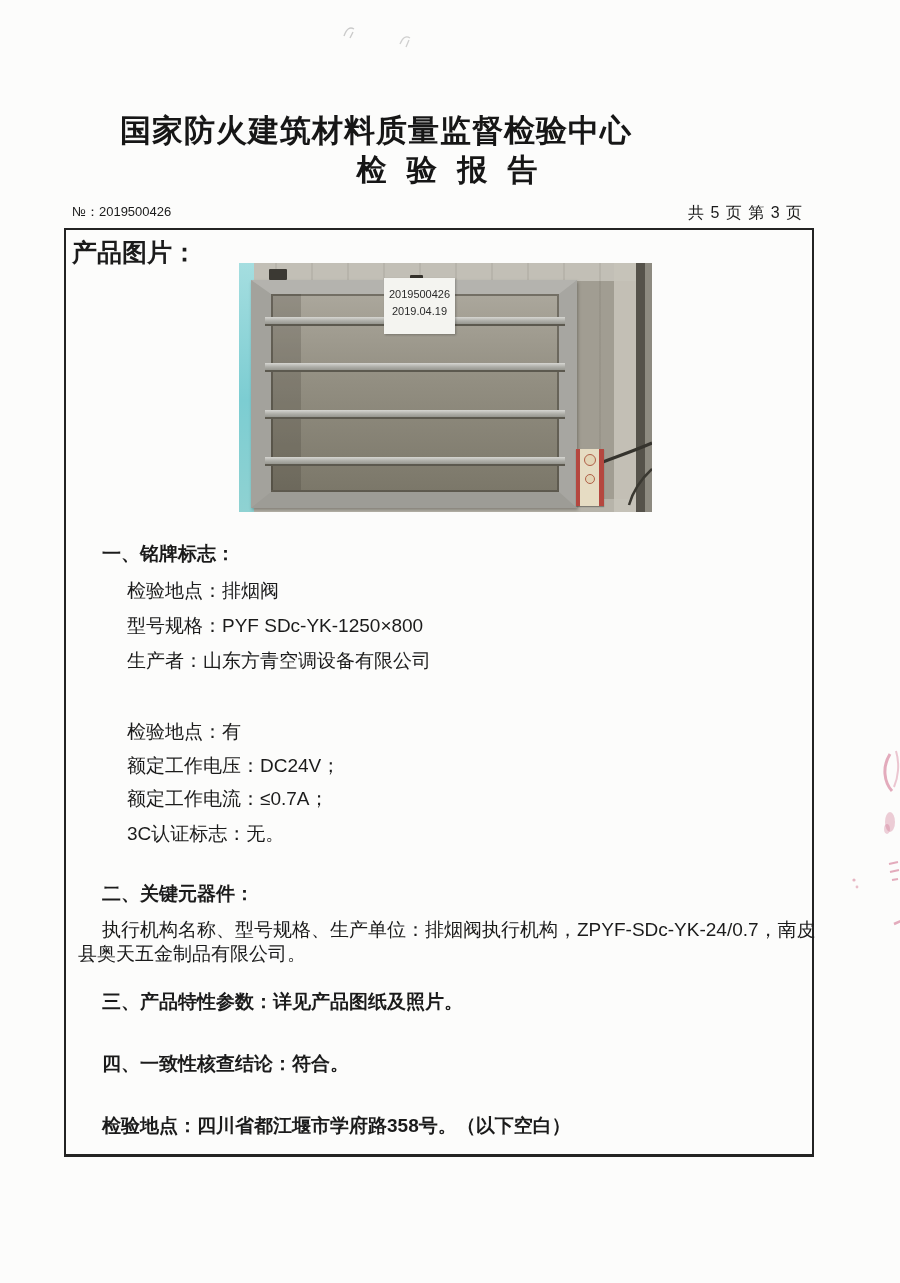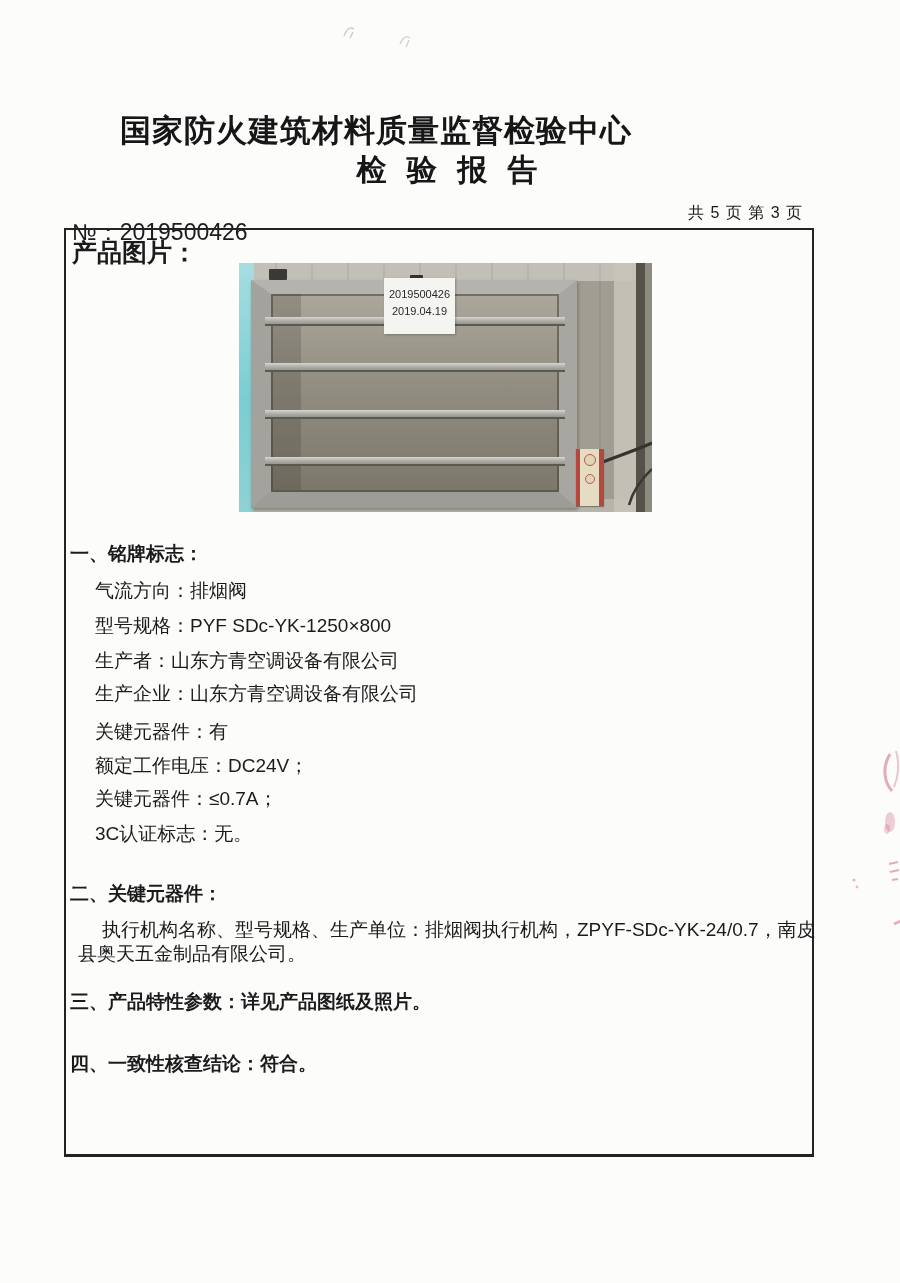--- a/index.html
+++ b/index.html
@@ -15,28 +15,28 @@
   .org-title{
     position:absolute;top:110px;left:0;width:752px;
     text-align:center;font-size:31px;font-weight:bold;letter-spacing:1px;
     margin:0;color:#161616;
   }
   .doc-title{
     position:absolute;top:150px;left:0;width:900px;
     text-align:center;font-size:30px;font-weight:bold;letter-spacing:6px;
     margin:0;color:#161616;white-space:pre;
   }
-  .meta-no{position:absolute;top:217px;left:72px;font-size:23px;white-space:pre;}
+  .meta-no{position:absolute;top:203px;left:72px;font-size:13px;white-space:pre;}
   .meta-pages{position:absolute;top:203px;right:97px;font-size:16px;white-space:pre;letter-spacing:1px;}
   .main-box{
     position:absolute;left:64px;top:228px;width:746px;height:924px;
     border:2px solid #232323;border-bottom-width:3px;background:transparent;
   }
   .photo-label{position:absolute;left:6px;top:6px;font-size:25px;font-weight:bold;}
-  .line{position:absolute;font-size:19px;white-space:pre;line-height:24px;}
+  .line{position:absolute;font-size:19px;white-space:pre;line-height:24px;margin-left:32px;}
   .heading{left:4px;font-weight:bold;}
   .item{left:29px;font-weight:normal;}
   .para{
     position:absolute;left:4px;width:740px;font-size:19px;line-height:24px;
     text-indent:24px;margin:8px;
   }
   
   .photo{
     position:absolute;left:173px;top:33px;width:413px;height:249px;
     background:#a19d92;overflow:hidden;
@@ -134,36 +134,36 @@
         <div class="emblem small"></div>
       </div>
       <div class="ph-clip"></div>
       <div class="ph-tag">
         <div>2019500426</div>
         <div>2019.04.19</div>
       </div>
     </div>
 
     <div class="line heading" style="top:312px">一、铭牌标志：</div>
-    <div class="line item" style="top:349px">气流方向：排烟阀</div>
+    <div class="line item" style="top:349px">检验地点：排烟阀</div>
     <div class="line item" style="top:384px">型号规格：PYF SDc-YK-1250×800</div>
     <div class="line item" style="top:419px">生产者：山东方青空调设备有限公司</div>
-    <div class="line item" style="top:452px">生产企业：山东方青空调设备有限公司</div>
-    <div class="line item" style="top:490px">关键元器件：有</div>
+    <div class="line item" style="top:490px">检验地点：有</div>
     <div class="line item" style="top:524px">额定工作电压：DC24V；</div>
-    <div class="line item" style="top:557px">关键元器件：≤0.7A；</div>
+    <div class="line item" style="top:557px">额定工作电流：≤0.7A；</div>
     <div class="line item" style="top:592px">3C认证标志：无。</div>
 
     <div class="line heading" style="top:652px">二、关键元器件：</div>
     <p class="para" style="top:680px">执行机构名称、型号规格、生产单位：排烟阀执行机构，ZPYF-SDc-YK-24/0.7，南皮县奥天五金制品有限公司。</p>
 
     <div class="line heading" style="top:760px">三、产品特性参数：详见产品图纸及照片。</div>
 
     <div class="line heading" style="top:822px">四、一致性核查结论：符合。</div>
 
+    <div class="line heading" style="top:884px">检验地点：四川省都江堰市学府路358号。（以下空白）</div>
   </div>
 
   <svg class="pink-marks" width="55" height="200">
     <path d="M45,14 C37,27 39,42 47,51" stroke="#c54a6e" stroke-width="3" fill="none" opacity="0.45"></path>
     <path d="M51,11 C55,24 53,38 49,47" stroke="#c54a6e" stroke-width="2" fill="none" opacity="0.3"></path>
     <ellipse cx="45" cy="82" rx="5" ry="10" fill="#c96687" opacity="0.32"></ellipse>
     <ellipse cx="42" cy="89" rx="3" ry="5" fill="#c96687" opacity="0.3"></ellipse>
     <path d="M44,124 L53,122 M45,132 L54,130 M47,140 L53,139" stroke="#c54a6e" stroke-width="2" fill="none" opacity="0.45"></path>
     <circle cx="9" cy="140" r="1.6" fill="#c54a6e" opacity="0.4"></circle>
     <circle cx="12" cy="147" r="1.4" fill="#c54a6e" opacity="0.35"></circle>

